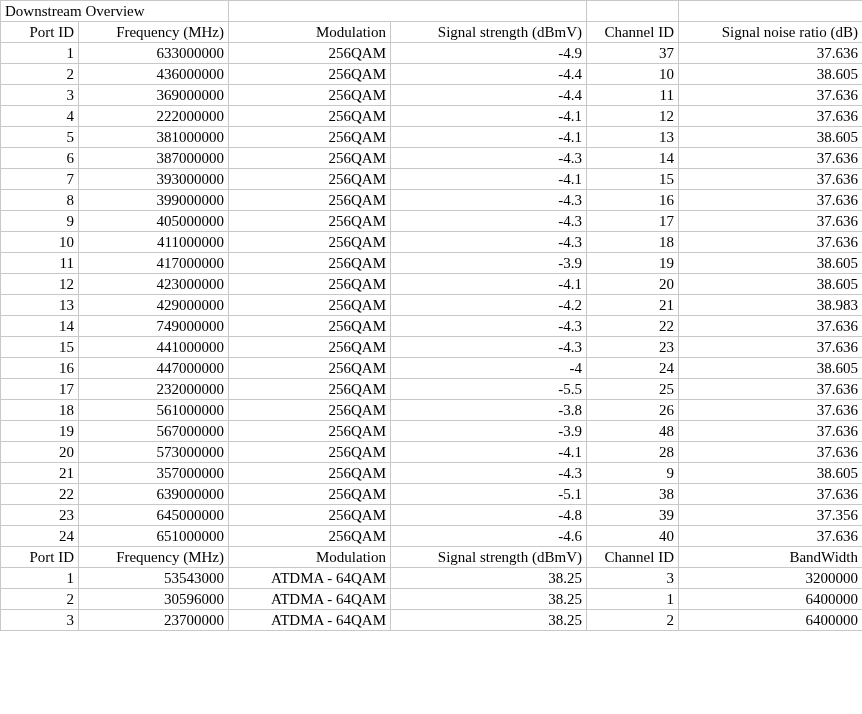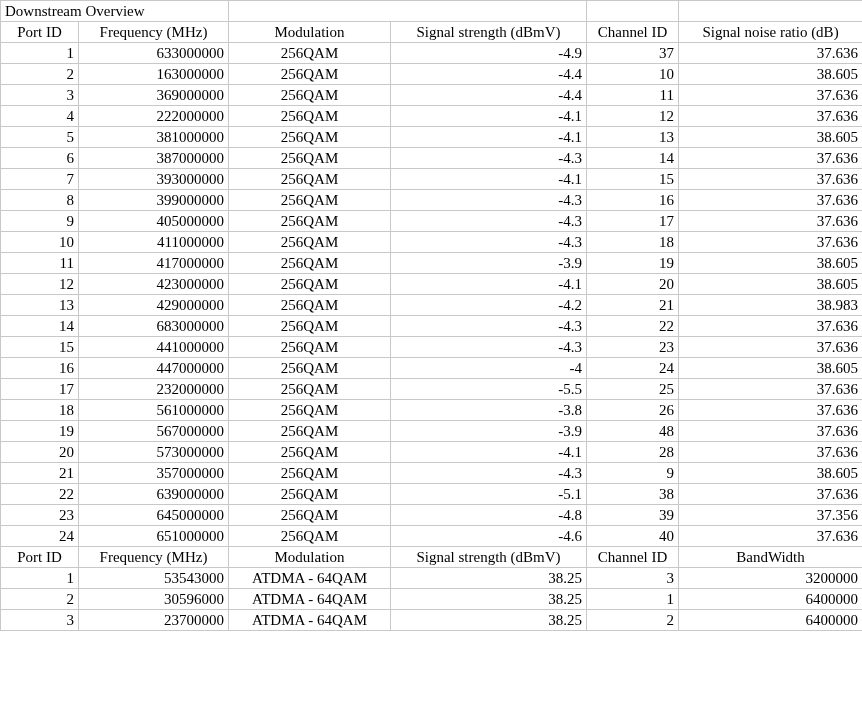--- a/index.html
+++ b/index.html
@@ -35,21 +35,21 @@
   }
   
   col.c-port   { width: 78px; }
   col.c-freq   { width: 150px; }
   col.c-mod    { width: 162px; }
   col.c-sig    { width: 196px; }
   col.c-chan   { width: 92px; }
   col.c-snr    { width: 184px; }
 
   td.num { text-align: right; }
-  td.txt { text-align: center; }
+  td.txt { text-align: right; }
   td.blank { }
   tr.section-title td { text-align: left; }
 </style>
 </head>
 <body>
 
 <table class="sheet">
   <colgroup>
     <col class="c-port">
       <col class="c-freq">
@@ -76,21 +76,21 @@
       <tr>
         <td class="num">1</td>
         <td class="num">633000000</td>
         <td class="txt">256QAM</td>
         <td class="num">-4.9</td>
         <td class="num">37</td>
         <td class="num">37.636</td>
       </tr>
       <tr>
         <td class="num">2</td>
-        <td class="num">163000000</td>
+        <td class="num">436000000</td>
         <td class="txt">256QAM</td>
         <td class="num">-4.4</td>
         <td class="num">10</td>
         <td class="num">38.605</td>
       </tr>
       <tr>
         <td class="num">3</td>
         <td class="num">369000000</td>
         <td class="txt">256QAM</td>
         <td class="num">-4.4</td>
@@ -172,21 +172,21 @@
       <tr>
         <td class="num">13</td>
         <td class="num">429000000</td>
         <td class="txt">256QAM</td>
         <td class="num">-4.2</td>
         <td class="num">21</td>
         <td class="num">38.983</td>
       </tr>
       <tr>
         <td class="num">14</td>
-        <td class="num">683000000</td>
+        <td class="num">749000000</td>
         <td class="txt">256QAM</td>
         <td class="num">-4.3</td>
         <td class="num">22</td>
         <td class="num">37.636</td>
       </tr>
       <tr>
         <td class="num">15</td>
         <td class="num">441000000</td>
         <td class="txt">256QAM</td>
         <td class="num">-4.3</td>

